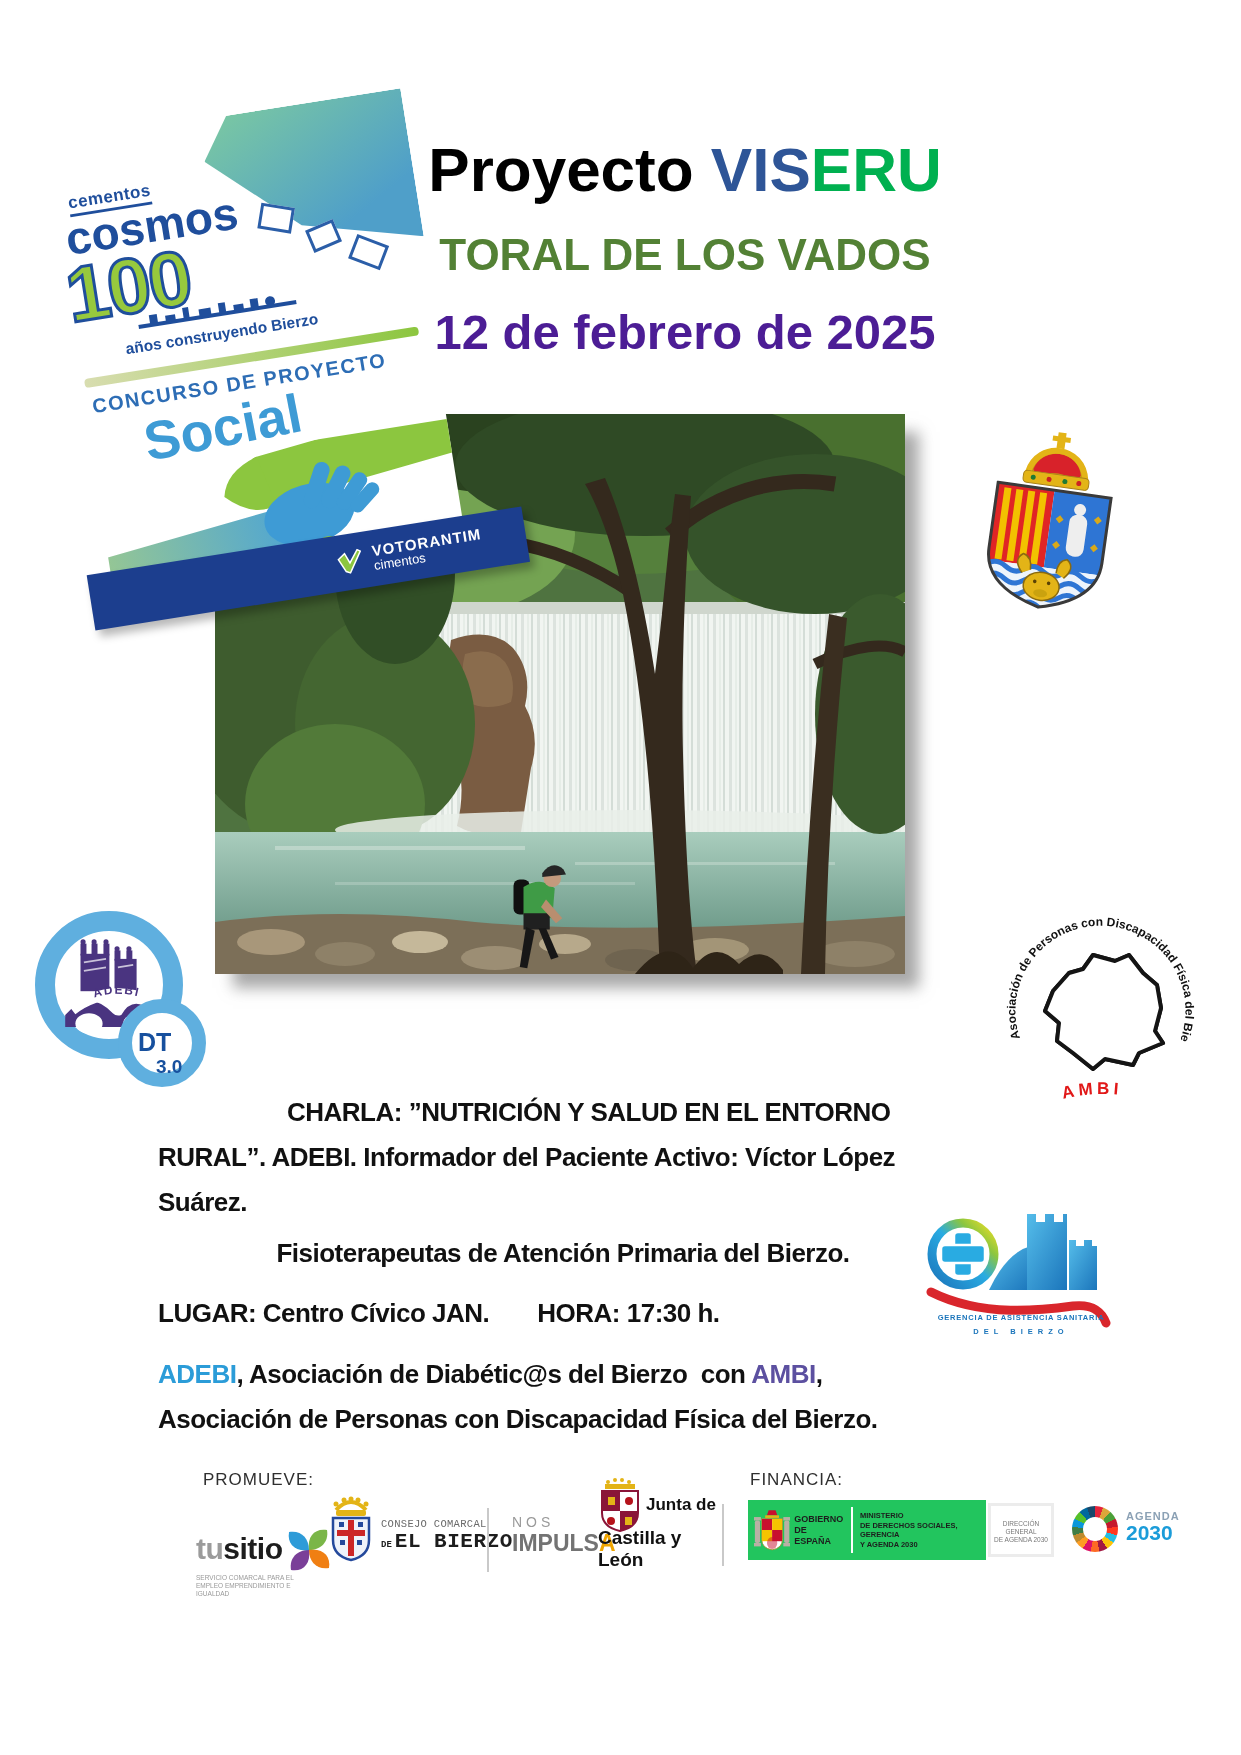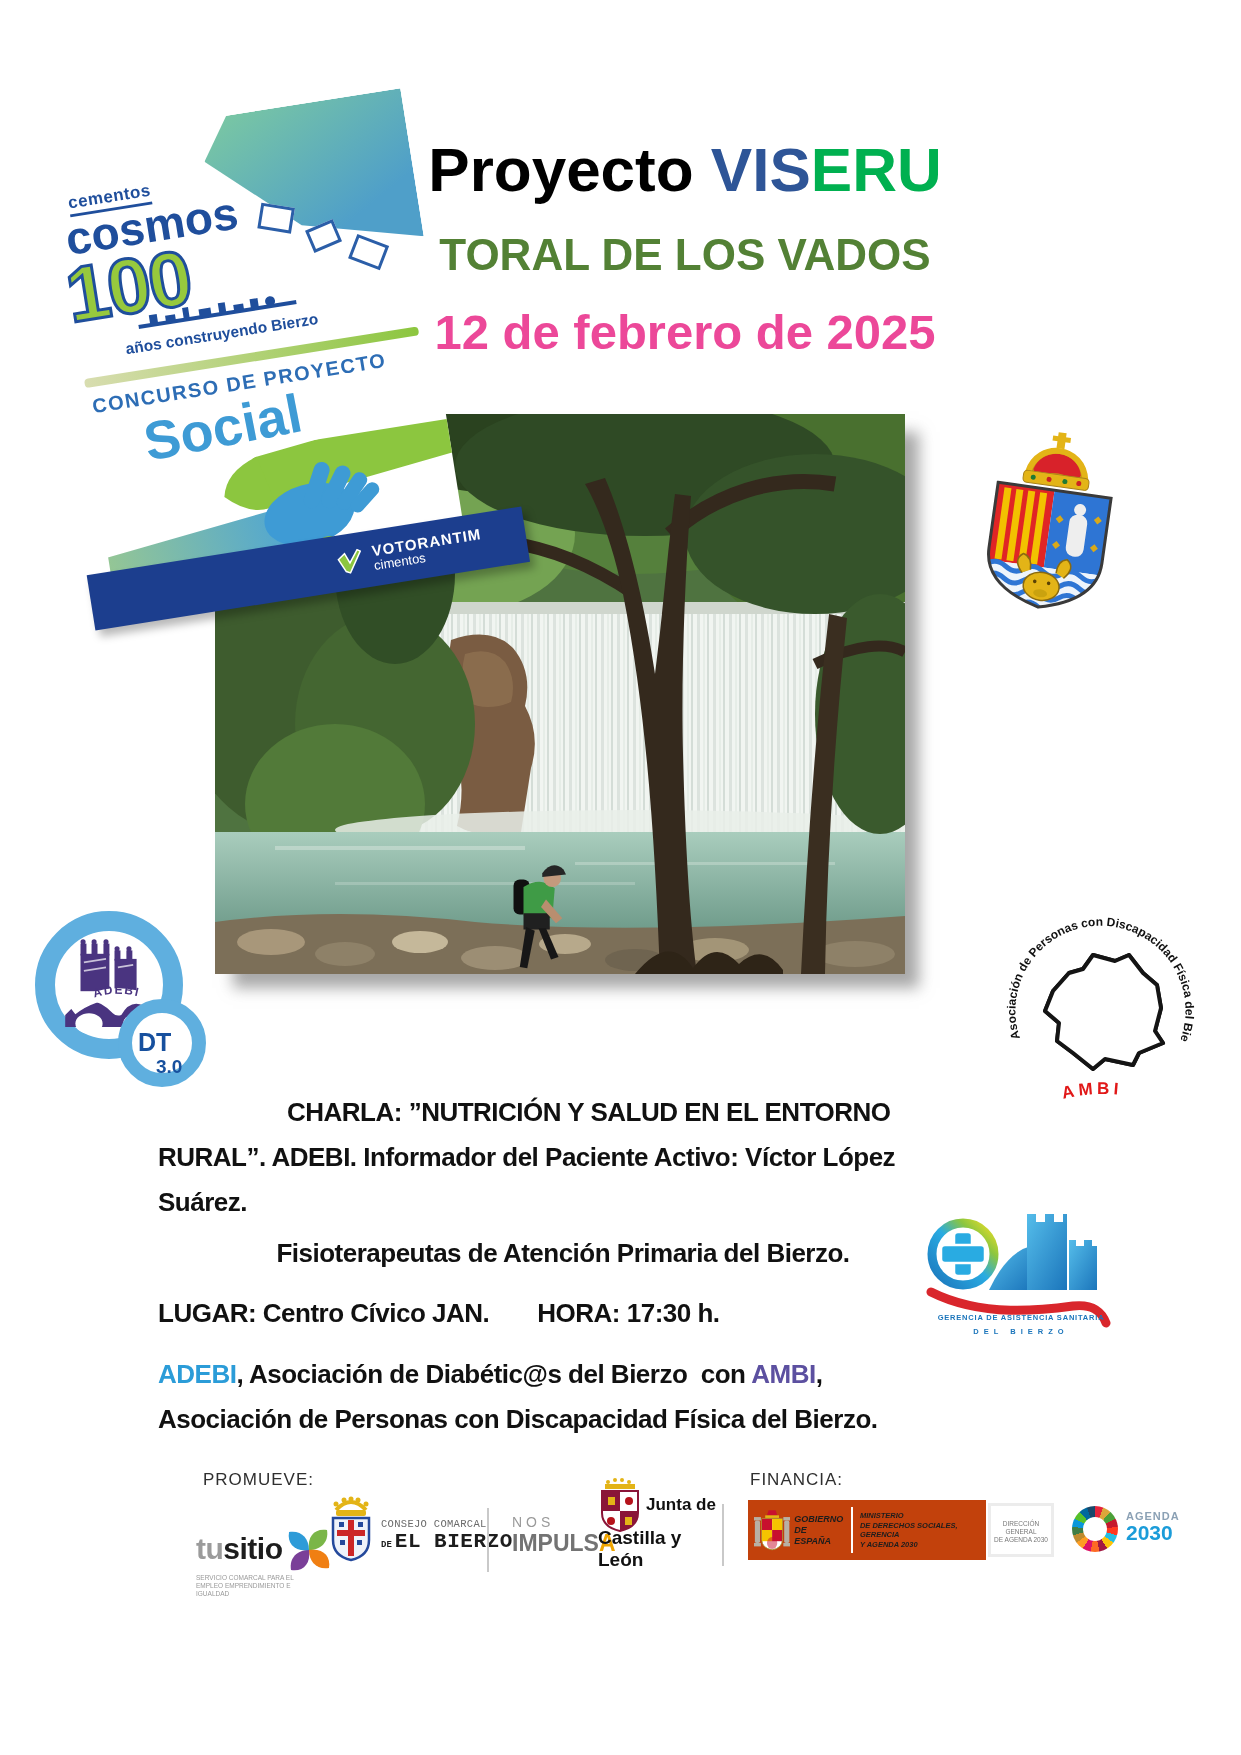--- a/index.html
+++ b/index.html
@@ -37,21 +37,21 @@
   .voto-text{color:#fff;line-height:15px;}
   .voto-text .v1{font-size:15px;font-weight:bold;letter-spacing:1px;}
   .voto-text .v2{font-size:13px;}
 
   
   .title-block{position:absolute;left:390px;top:136px;width:590px;text-align:center;z-index:6;}
   .title{font-size:62px;font-weight:bold;color:#000;line-height:68px;white-space:pre-wrap;}
   .title .vis{color:#2E5597;}
   .title .eru{color:#00B050;}
   .subtitle{margin-top:26px;font-size:44px;font-weight:bold;color:#538135;}
-  .date{margin-top:24px;font-size:49px;font-weight:bold;color:#ec4899;}
+  .date{margin-top:24px;font-size:49px;font-weight:bold;color:#4c1d95;}
 
   
   .photo{position:absolute;left:215px;top:414px;width:690px;height:560px;z-index:2;
          box-shadow:16px 16px 14px -2px rgba(110,110,110,.6);}
 
   
   .escudo{position:absolute;left:982px;top:418px;width:138px;height:196px;transform:rotate(8deg);z-index:3;}
 
   
   .adebi-logo{position:absolute;left:34px;top:903px;z-index:4;}
@@ -92,22 +92,22 @@
   .fdiv2{left:722px;top:1504px;height:62px;}
   .impulsa{position:absolute;left:512px;top:1514px;z-index:4;}
   .impulsa .nos{font-size:14px;color:#9a9a9a;letter-spacing:4px;}
   .impulsa-l2{font-size:23px;font-weight:bold;line-height:26px;}
   .impulsa-l2 .impuls{color:#737373;}
   .impulsa-l2 .ia{color:#f0a500;}
   .junta{position:absolute;left:598px;top:1477px;width:124px;z-index:4;}
   .junta-top{display:flex;align-items:center;}
   .junta-l1{font-size:17px;font-weight:bold;color:#111;margin-left:4px;}
   .junta-l2{font-size:19px;font-weight:bold;color:#111;margin-top:-6px;}
-  .gobierno{position:absolute;left:748px;top:1500px;width:238px;height:60px;background:#c2410c;
-            display:flex;align-items:center;padding:16px 6px;z-index:4;font-style:italic;}
+  .gobierno{position:absolute;left:748px;top:1500px;width:238px;height:60px;background:#22c55e;
+            display:flex;align-items:center;padding:16px 6px;z-index:4;}
   .gob-col{margin-left:4px;margin-right:8px;}
   .gob-col div{font-size:9px;font-weight:bold;color:#1d1d1d;line-height:11px;}
   .gob-sep{width:2px;height:46px;background:#fff;margin-right:7px;}
   .min-col div{font-size:7.5px;font-weight:bold;color:#1d1d1d;line-height:9.5px;}
   .dgbox{position:absolute;left:988px;top:1503px;width:66px;height:54px;background:#fff;
          border:3px solid #ececec;z-index:4;padding-top:14px;text-align:center;}
   .dgbox div{font-size:6.5px;color:#777;line-height:8px;}
   .agenda{position:absolute;left:1072px;top:1506px;display:flex;z-index:4;}
   .sdg-ring{width:46px;height:46px;border-radius:50%;position:relative;
     background:conic-gradient(#e5243b 0 21deg,#dda63a 21deg 42deg,#4c9f38 42deg 64deg,

